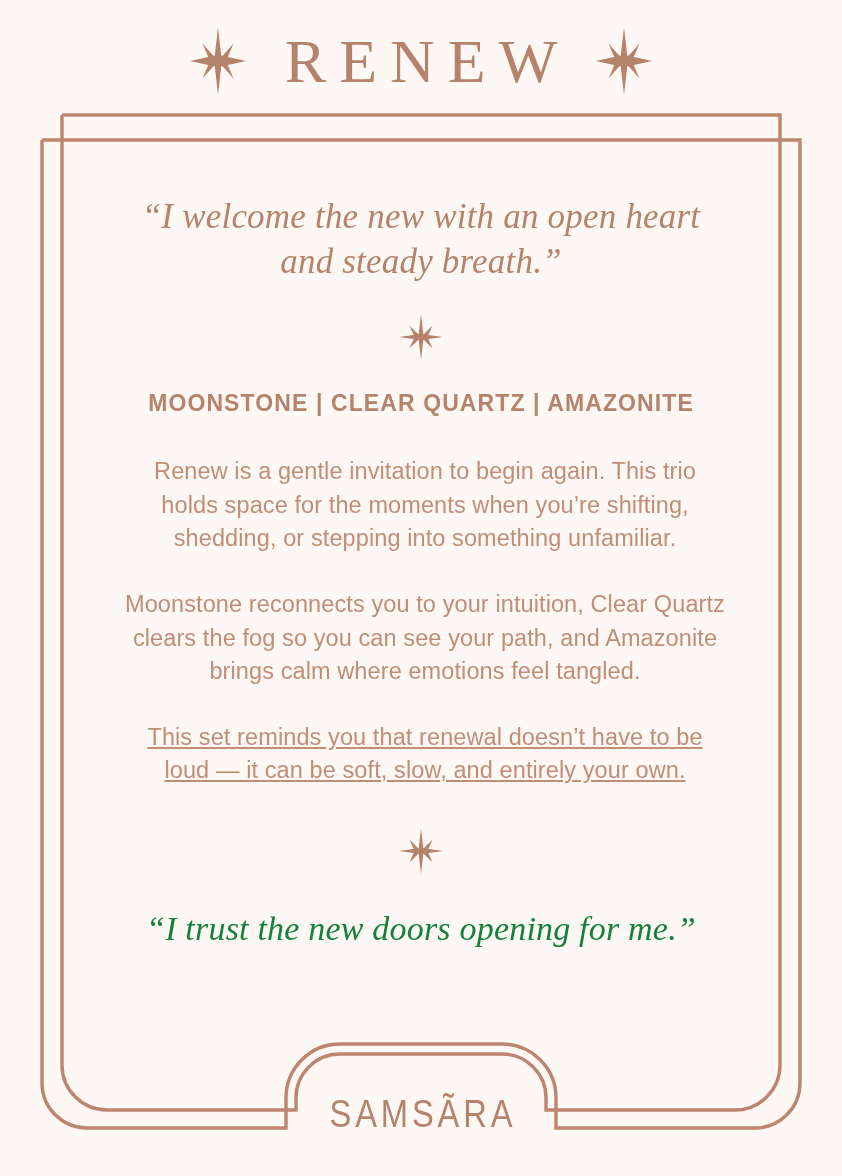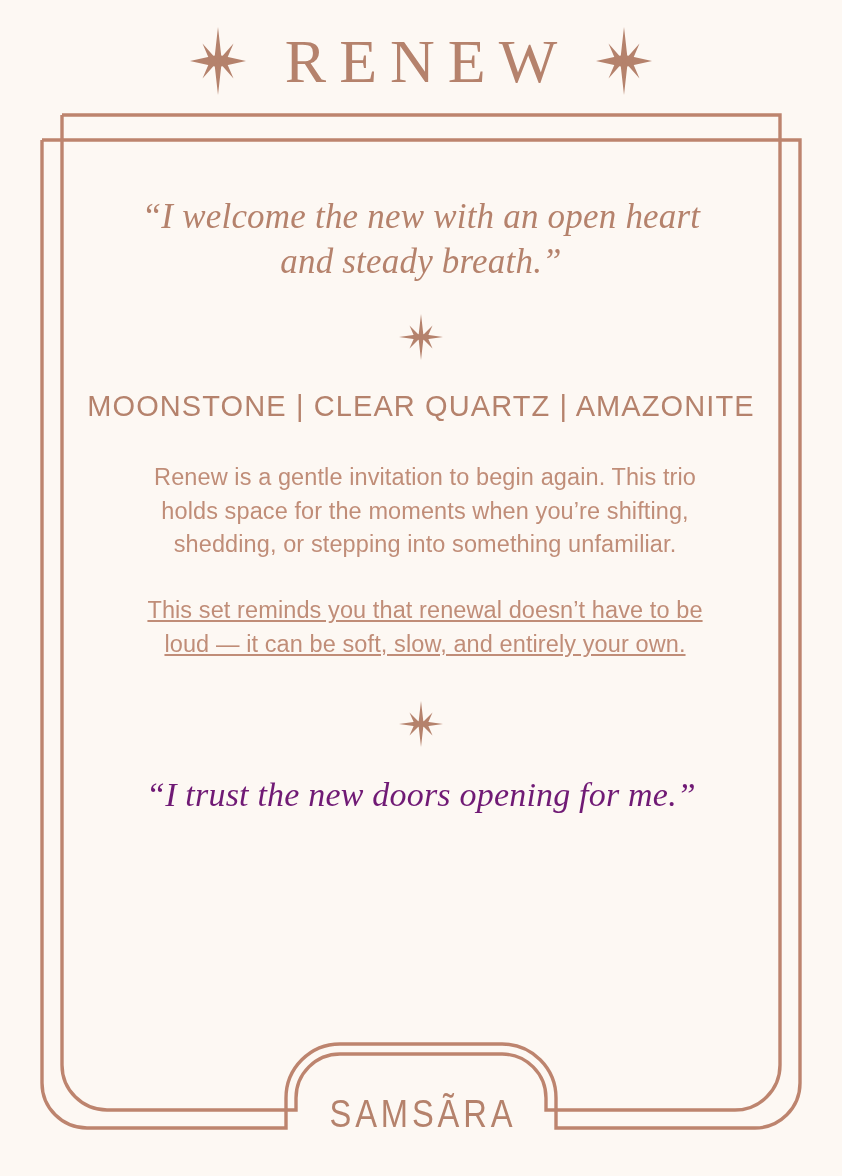--- a/index.html
+++ b/index.html
@@ -83,22 +83,22 @@
   }
 
   .divider-star {
     margin-top: 30px;
     display: block;
   }
 
   .stones {
     margin-top: 30px;
     font-family: "Liberation Sans", sans-serif;
-    font-size: 29px;
-    font-weight: 400;
+    font-size: 23px;
+    font-weight: 700;
     letter-spacing: 1.1px;
     color: #b5826c;
     white-space: nowrap;
   }
 
   .body-block {
     margin-top: 38px;
     width: 600px;
     margin-left: 8px;
   }
@@ -109,26 +109,26 @@
     line-height: 1.43;
     color: #c08d78;
     letter-spacing: 0.1px;
     margin: 0 0 32px 0;
   }
   .body-para:last-child { margin-bottom: 0; text-decoration: underline; }
 
   .divider-star-2 { margin-top: 40px; display: block; }
 
   .quote-close {
-    margin-top: 27px;
+    margin-top: 34px;
     font-family: "Liberation Serif", "DejaVu Serif", serif;
     font-style: italic;
     font-size: 34px;
     line-height: 1.25;
-    color: #701a75;
+    color: #15803d;
     width: 660px;
     letter-spacing: 0.2px;
   }
 
   
   .brand {
     position: absolute;
     left: 0;
     top: 1095px;
     width: 842px;
@@ -182,20 +182,21 @@
     <svg class="divider-star" width="44" height="46" viewBox="0 0 44 46" aria-hidden="true">
       <path d="M22 0 L24.3 20.2 L44 23 L24.3 25.8 L22 46 L19.7 25.8 L0 23 L19.7 20.2 Z" fill="#b5826c"></path>
       <path d="M22 23 L33.5 11.5 L28.5 23 L33.5 34.5 Z" fill="#b5826c"></path>
       <path d="M22 23 L10.5 11.5 L15.5 23 L10.5 34.5 Z" fill="#b5826c"></path>
     </svg>
 
     <div class="stones">MOONSTONE | CLEAR QUARTZ | AMAZONITE</div>
 
     <div class="body-block">
       <p class="body-para">Renew is a gentle invitation to begin again. This trio holds space for the moments when you’re shifting, shedding, or stepping into something unfamiliar.</p>
+      <p class="body-para">Moonstone reconnects you to your intuition, Clear Quartz clears the fog so you can see your path, and Amazonite brings calm where emotions feel tangled.</p>
       <p class="body-para">This set reminds you that renewal doesn’t have to be loud — it can be soft, slow, and entirely your own.</p>
     </div>
 
     <svg class="divider-star-2" width="44" height="46" viewBox="0 0 44 46" aria-hidden="true">
       <path d="M22 0 L24.3 20.2 L44 23 L24.3 25.8 L22 46 L19.7 25.8 L0 23 L19.7 20.2 Z" fill="#b5826c"></path>
       <path d="M22 23 L33.5 11.5 L28.5 23 L33.5 34.5 Z" fill="#b5826c"></path>
       <path d="M22 23 L10.5 11.5 L15.5 23 L10.5 34.5 Z" fill="#b5826c"></path>
     </svg>
 
     <div class="quote-close">“I trust the new doors opening for me.”</div>

